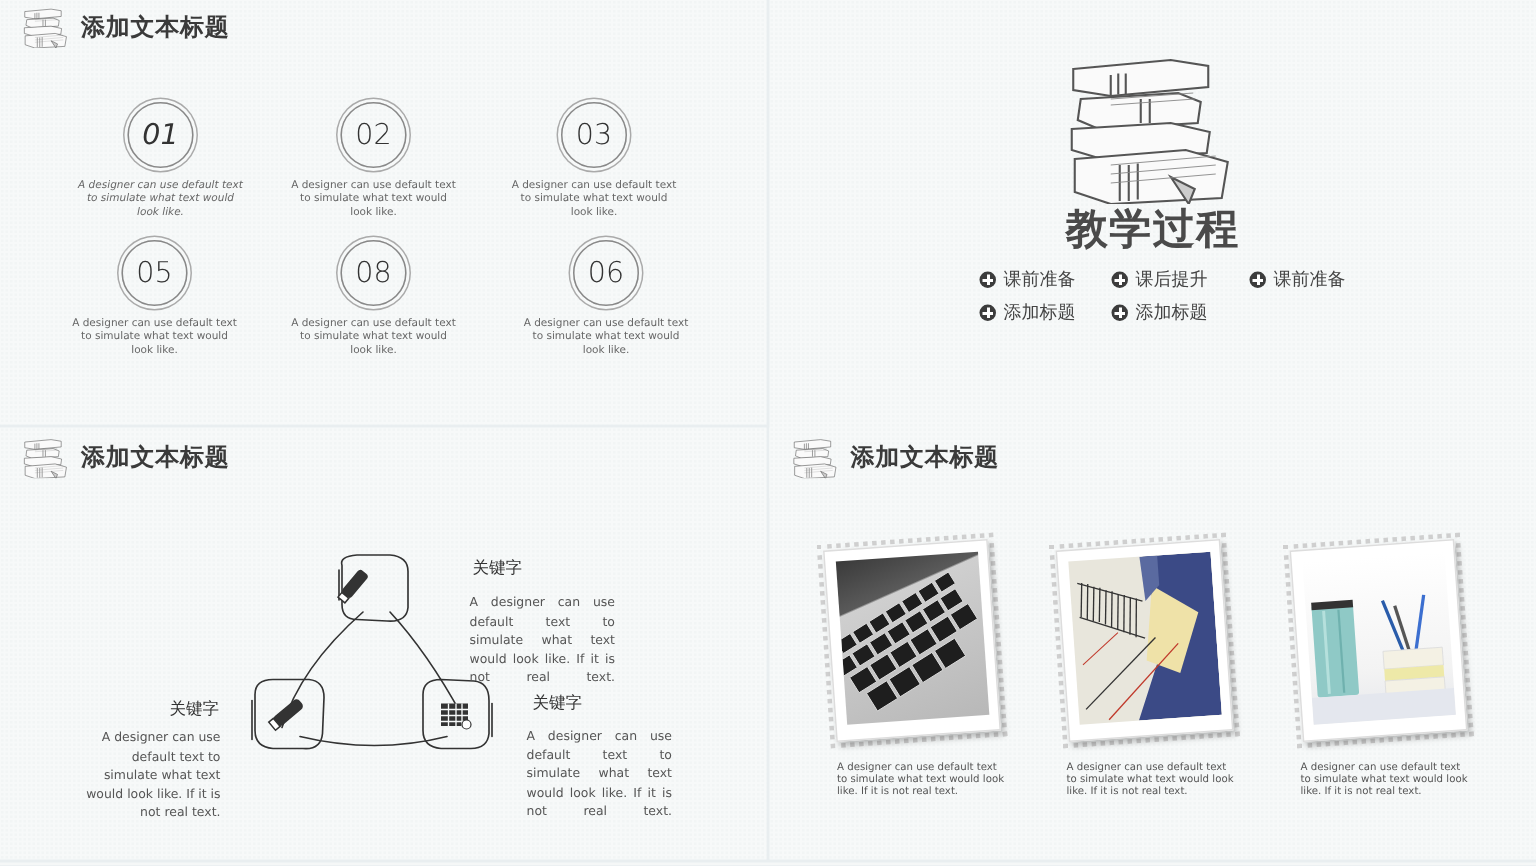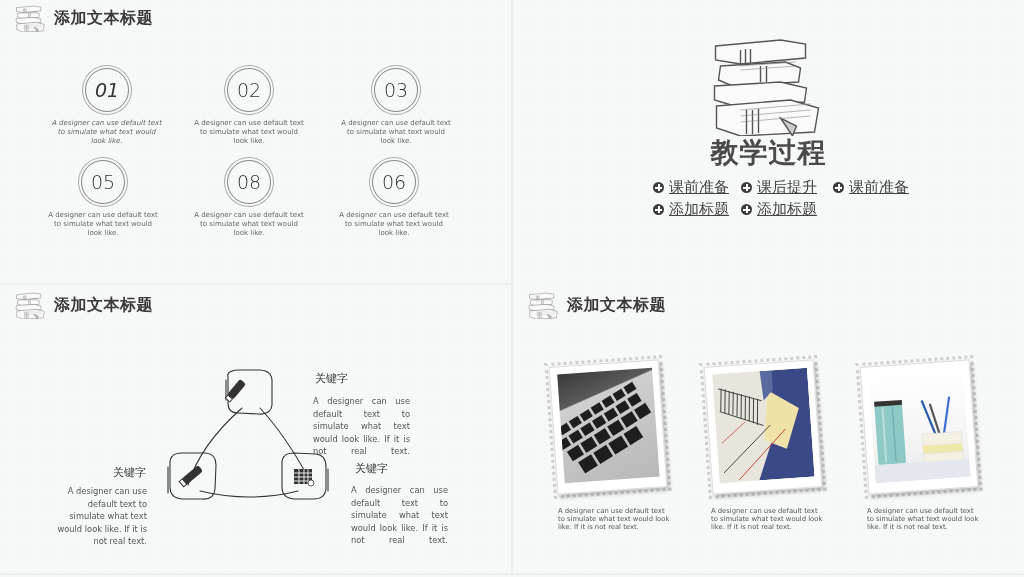--- a/index.html
+++ b/index.html
@@ -29,21 +29,21 @@
     width: 44px; height: 44px; margin: 0 auto; border-radius: 50%;
     border: 1px solid #888; box-shadow: 0 0 0 2px #f7f9f9, 0 0 0 3px #aaa;
     display: flex; align-items: center; justify-content: center;
     font-family: "DejaVu Sans", sans-serif; font-size: 19px; color: #333; font-weight: 300;
   }
   .num-desc { margin-top: 7px; font-size: 7px; line-height: 9px; color: #666; }
 
   
   .big-books { position: absolute; left: 195px; top: 36px; width: 115px; height: 100px; }
   .s2-title { position: absolute; left: 0; width: 511px; top: 134px; text-align: center; font-size: 28px; font-weight: bold; color: #4a4a4a; letter-spacing: 1px; }
-  .plus-item { position: absolute; display: flex; align-items: center; font-size: 15px; color: #444; text-decoration: underline; }
+  .plus-item { position: absolute; display: flex; align-items: center; font-size: 12px; color: #444; }
   .plus-icon { width: 11px; height: 11px; border-radius: 50%; background: #3c3c3c; position: relative; margin-right: 5px; }
   .plus-icon::before, .plus-icon::after { content: ""; position: absolute; background: #fff; }
   .plus-icon::before { left: 2px; top: 4.5px; width: 7px; height: 2px; }
   .plus-icon::after { left: 4.5px; top: 2px; width: 2px; height: 7px; }
 
   
   .cycle-svg { position: absolute; left: 160px; top: 80px; width: 170px; height: 140px; }
   .kw-title { position: absolute; font-size: 11px; color: #333; }
   .kw-text { position: absolute; font-size: 8.3px; line-height: 12.6px; color: #555; }
   .kw-text.justify { text-align: justify; text-align-last: justify; }
@@ -113,21 +113,21 @@
     <div class="num-desc">A designer can use default text to simulate what text would look like.</div>
   </div>
   <div class="num-item" style="left:48px; top:160px;">
     <div class="num-circle">05</div>
     <div class="num-desc">A designer can use default text to simulate what text would look like.</div>
   </div>
   <div class="num-item" style="left:194px; top:160px;">
     <div class="num-circle">08</div>
     <div class="num-desc">A designer can use default text to simulate what text would look like.</div>
   </div>
-  <div class="num-item" style="left:339px; top:160px;">
+  <div class="num-item" style="left:349px; top:160px;">
     <div class="num-circle">06</div>
     <div class="num-desc">A designer can use default text to simulate what text would look like.</div>
   </div>
 </div>
 
 <div class="slide" id="s2">
   <svg class="big-books">
       <use href="#books"></use>
     </svg>
   <div class="s2-title">教学过程</div>

